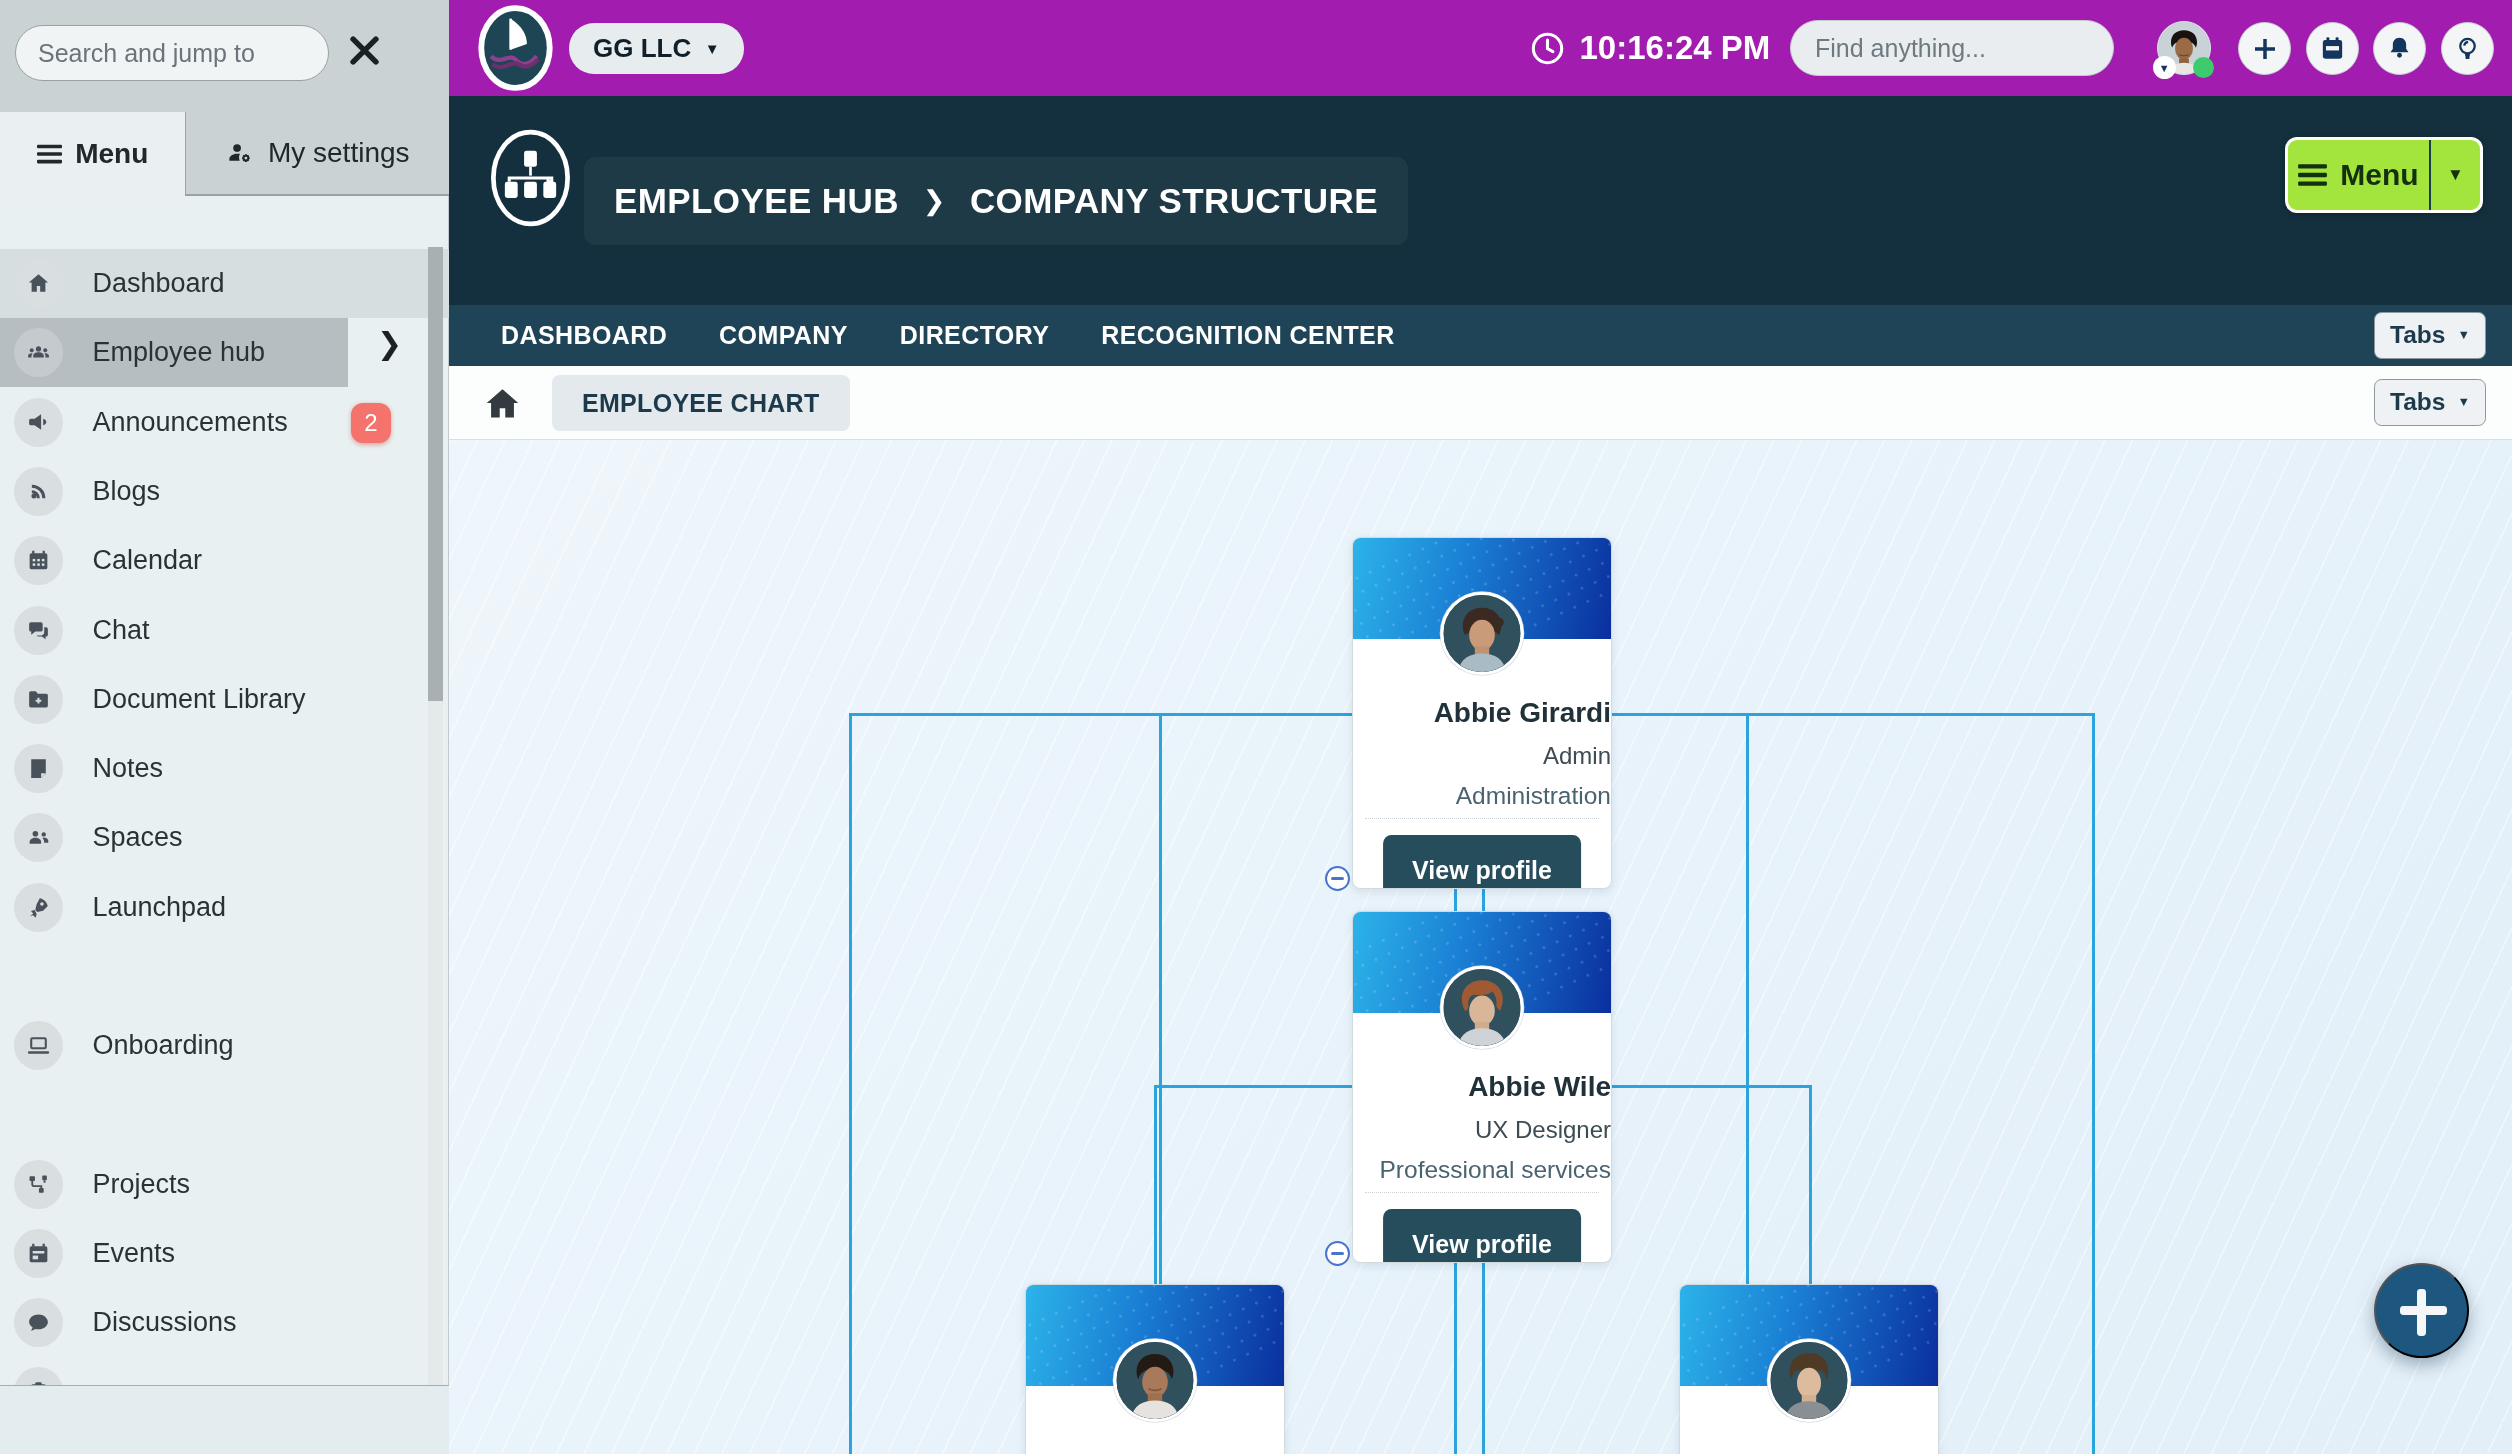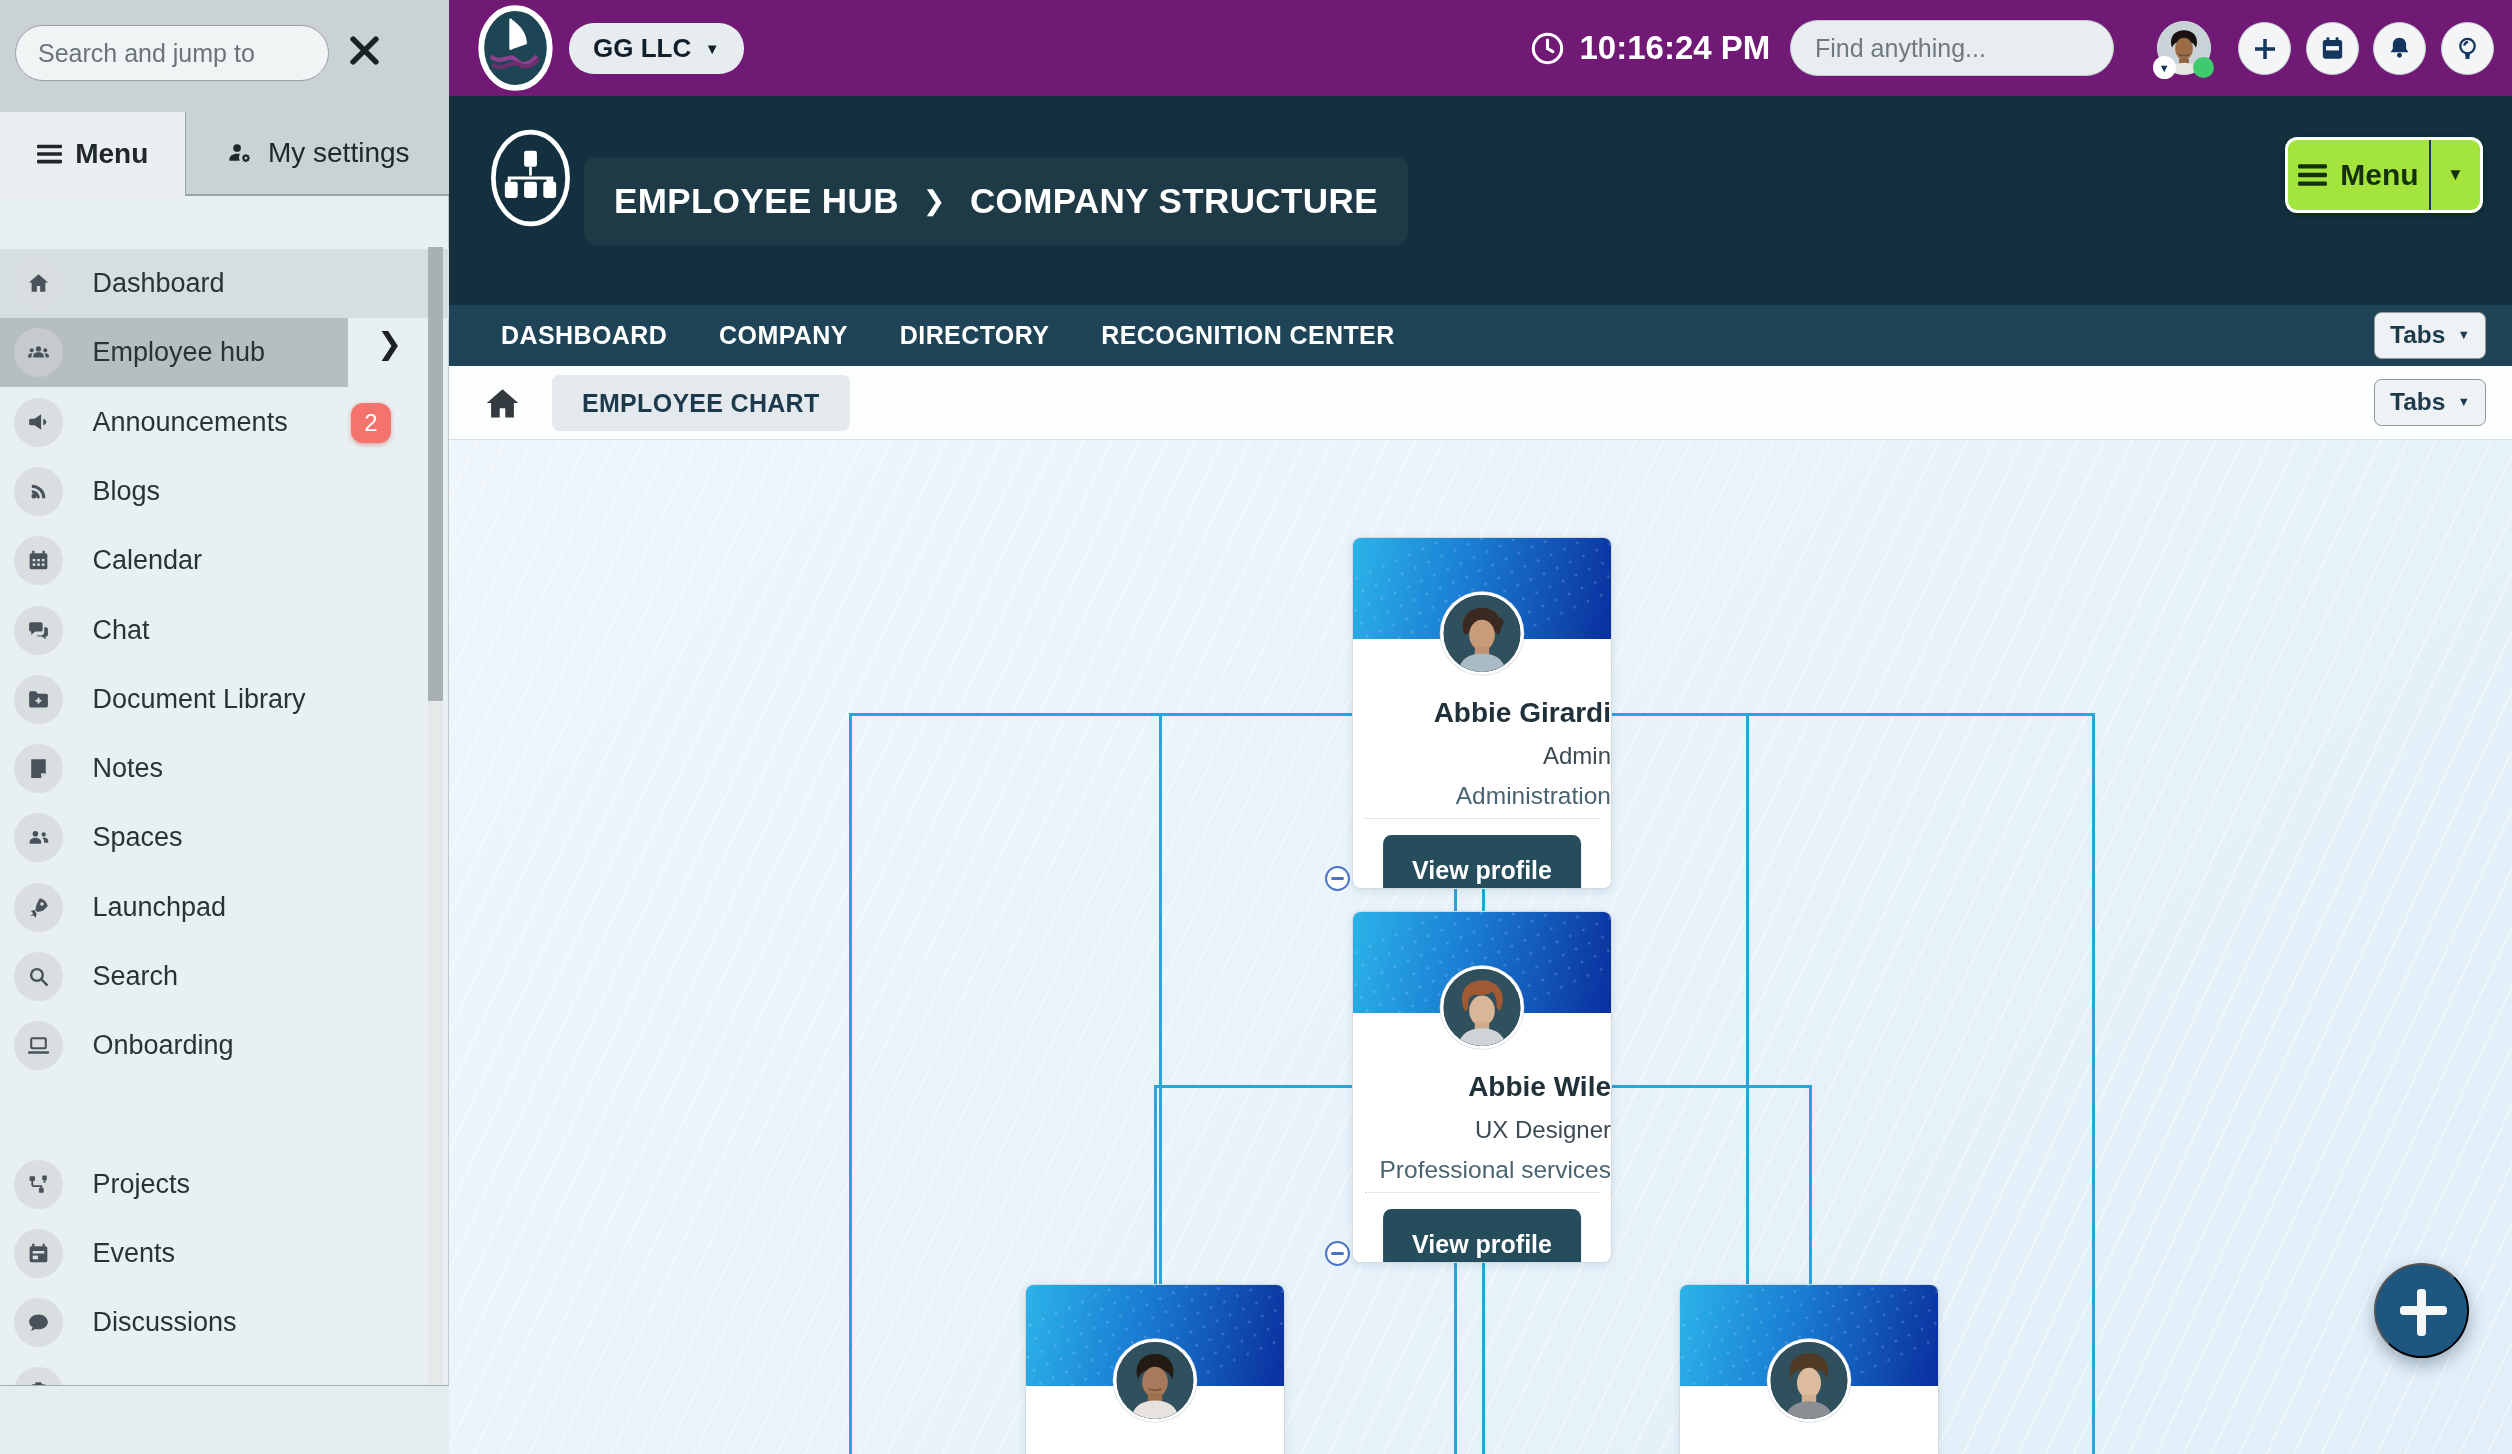--- a/index.html
+++ b/index.html
@@ -46,21 +46,21 @@
   .collapse::after { content:""; position:absolute; left:4.2px; right:4.2px; top:50%;
     height:3.4px; margin-top:-1.7px; background:#4a73cc; border-radius:1.7px; }
 
   .fab { position:absolute; left:2374px; top:1263px; width:95px; height:95px; border-radius:50%;
     background:#1d577f; box-shadow:0 6.8px 17px rgba(10,40,70,.35); z-index:4; }
   .fab::before, .fab::after { content:""; position:absolute; background:#f4f6f7; border-radius:3.4px; }
   .fab::before { left:50%; top:24px; width:8.4px; height:47px; margin-left:-4.2px; }
   .fab::after  { top:50%; left:24px; height:8.4px; width:47px; margin-top:-4.2px; }
 
   
-  .topbar { left:449px; top:0; width:2063px; height:96px; background:#701a75; z-index:5; }
+  .topbar { left:449px; top:0; width:2063px; height:96px; background:#a21caf; z-index:5; }
   .logo { position:absolute; left:27px; top:4.2px; width:79px; height:88px; }
   .org-pill { position:absolute; left:120px; top:23px; height:51px; padding:0 24px;
     border-radius:25px; background:#e7ecef; display:flex; align-items:center; gap:13.5px;
     font-weight:800; font-size:26px; color:#10202b; }
   .caret { font-size:15px; line-height:1; }
   .clock { position:absolute; left:1080px; top:0; height:96px; display:flex; align-items:center;
     gap:13.5px; color:#fff; font-size:33px; font-weight:600; }
   .find { position:absolute; left:1341px; top:20px; width:324px; height:56px; border-radius:28px;
     background:#e9edf0; border:0.8px solid #c6ccd0; display:flex; align-items:stretch; overflow:hidden; }
   .find input { flex:1; border:none; background:transparent; outline:none; padding:0 3.4px 0 24px;
@@ -505,29 +505,20 @@
     <div class="sb-item" style="top:873px">
       <span class="sb-ic">
           <svg viewBox="0 0 24 24" class="icon-dark">
             <path d="M13.2 3.2c3.7.6 6.8 3.6 7.6 7.5l-4.4 4.4-5.4 1.3-2.1-2.1 1.3-5.4z"></path>
             <circle cx="15.3" cy="8.6" r="1.7" fill="#d9dfe1"></circle>
             <path d="M8.3 14.4l-3.6 1 2.3 2.3L4 20.4l2.9-.9 2.3 2.3 1-3.6z"></path>
           </svg>
         </span>
       <span class="sb-label">Launchpad</span>
     </div>
-    <div class="sb-item" style="top:942px">
-      <span class="sb-ic">
-          <svg viewBox="0 0 24 24" fill="none" stroke="#49525a" stroke-width="2.3">
-            <circle cx="10.5" cy="10.5" r="5.6"></circle>
-            <path d="M14.8 14.8 20 20" stroke-linecap="round"></path>
-          </svg>
-        </span>
-      <span class="sb-label">Search</span>
-    </div>
     <div class="sb-item" style="top:1011px">
       <span class="sb-ic">
           <svg viewBox="0 0 24 24" fill="none" stroke="#49525a" stroke-width="2">
             <rect x="5" y="5" width="14" height="9.6" rx="1.2"></rect>
             <path d="M3 18.6h18" stroke-width="2.4" stroke-linecap="round"></path>
           </svg>
         </span>
       <span class="sb-label">Onboarding</span>
     </div>
     <div class="sb-item" style="top:1150px">

